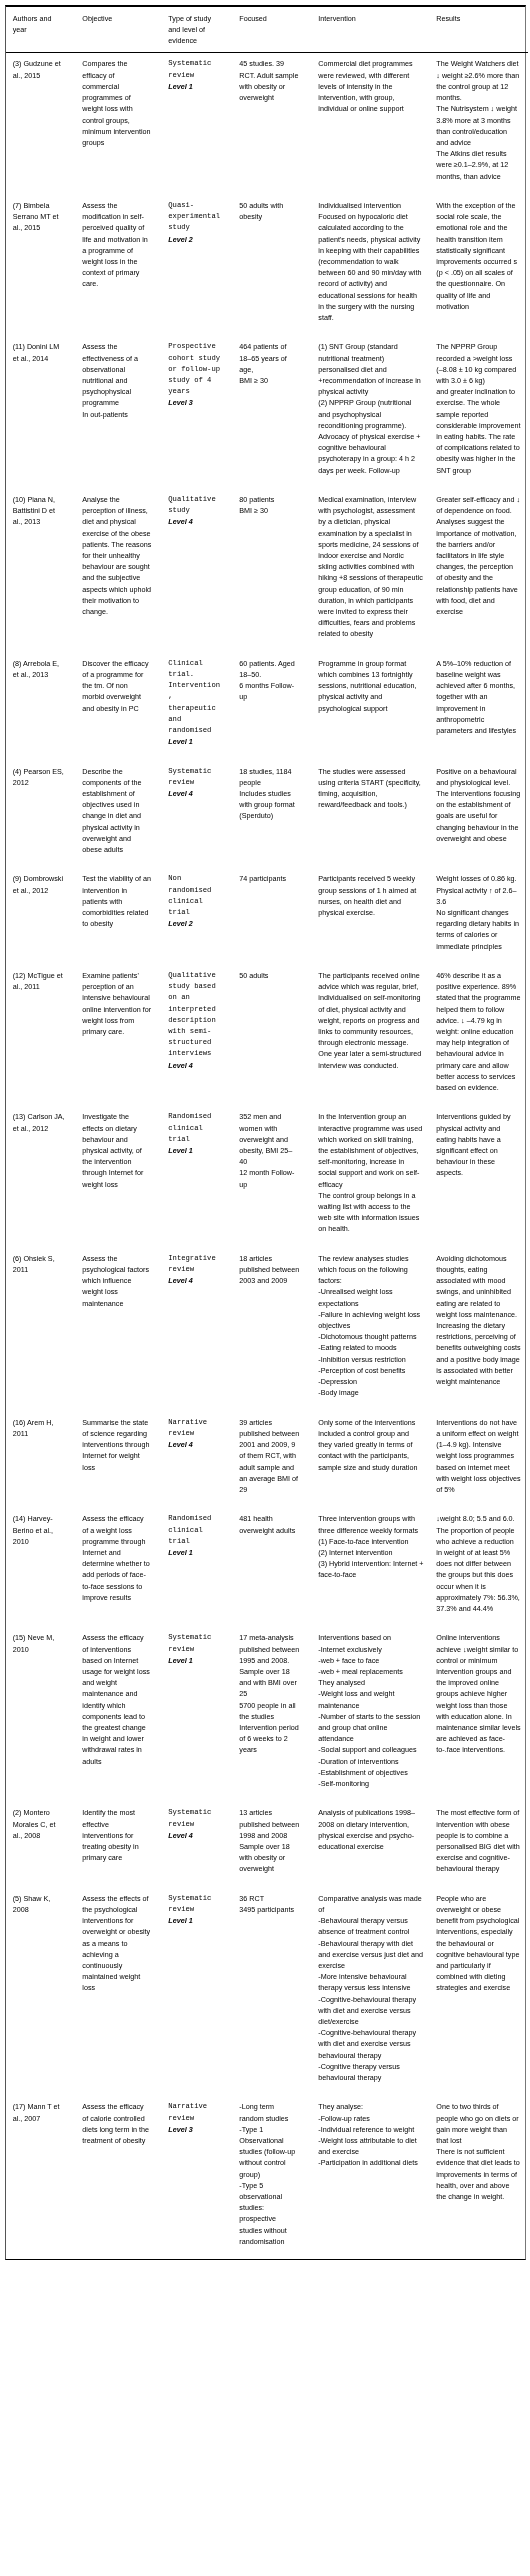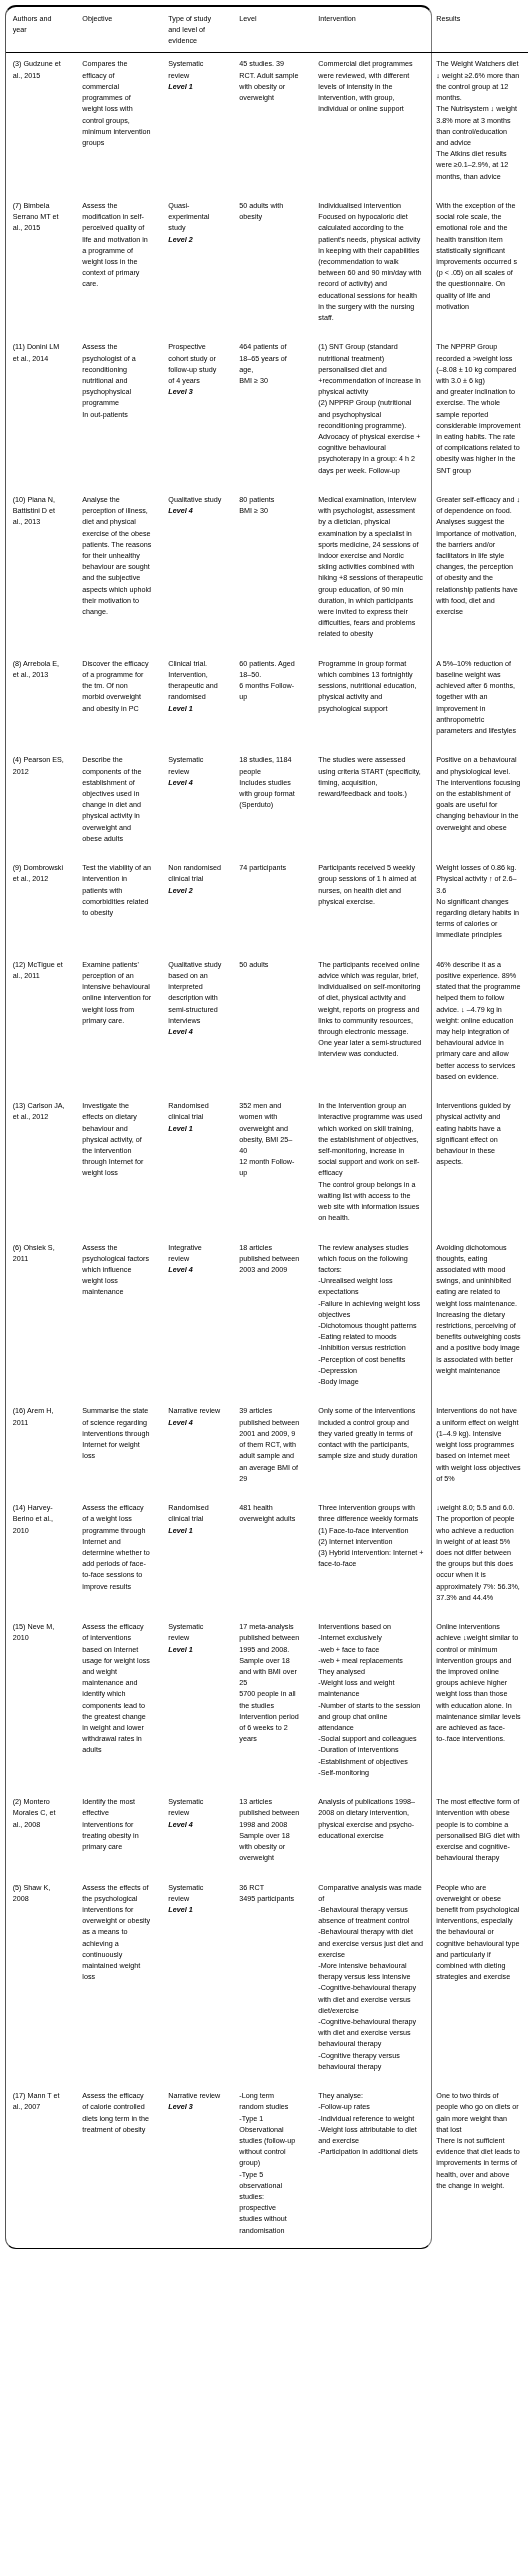--- a/index.html
+++ b/index.html
@@ -8,28 +8,27 @@
     background: #ffffff;
     color: #000000;
     font-family: "Liberation Sans", sans-serif;
   }
   body {
     width: 530px;
     padding-top: 4.8px;
   }
   .table-frame {
     margin-left: 5.3px;
-    width: 427px;
+    width: 521px;
     border-top: 2.1px solid #000;
     border-bottom: 1.1px solid #000;
     border-left: 0.5px solid #555;
     border-right: 0.5px solid #777;
     box-sizing: border-box;
     background: #fff;
-    border-radius: 11px;
   }
   table.review-table {
     width: 100%;
     border-collapse: collapse;
     table-layout: fixed;
     font-size: 7.2px;
     line-height: 11.2px;
   }
   table.review-table td {
     vertical-align: top;
@@ -46,42 +45,42 @@
 
   thead td {
     padding-top: 5.9px;
     padding-bottom: 5.3px;
     border-bottom: 1.1px solid #000;
   }
   tbody td {
     padding-top: 5.9px;
     padding-bottom: 12.3px;
   }
-  .study-type { display: block; white-space: pre-line; }
+  .study-type { display: block; white-space: pre-line; font-family: Liberation Mono, monospace; }
   .evidence-level { display: block; font-style: italic; font-weight: bold; }
 </style>
 </head>
 <body>
 
 <div class="table-frame">
   <table class="review-table">
     <colgroup>
       <col style="width:75px">
         <col style="width:86px">
         <col style="width:71px">
       <col style="width:79px">
         <col style="width:118px">
         <col style="width:93px">
     </colgroup>
     <thead>
       <tr>
         <td class="c1">Authors and year</td>
         <td class="c2">Objective</td>
         <td class="c3">Type of study and level of evidence</td>
-        <td class="c4">Level</td>
+        <td class="c4">Focused</td>
         <td class="c5">Intervention</td>
         <td class="c6">Results</td>
       </tr>
     </thead>
     <tbody>
 
       <tr>
         <td class="c1">(3) Gudzune et al., 2015</td>
         <td class="c2">Compares the efficacy of commercial programmes of weight loss with control groups, minimum intervention groups</td>
         <td class="c3"><span class="study-type">Systematic review</span><span class="evidence-level">Level 1</span></td>
@@ -98,21 +97,21 @@
         <td class="c3"><span class="study-type">Quasi-experimental study</span><span class="evidence-level">Level 2</span></td>
         <td class="c4">50 adults with obesity</td>
         <td class="c5">Individualised intervention
 Focused on hypocaloric diet calculated according to the patient's needs, physical activity in keeping with their capabilities (recommendation to walk between 60 and 90 min/day with record of activity) and educational sessions for health in the surgery with the nursing staff.</td>
         <td class="c6">With the exception of the social role scale, the emotional role and the health transition item statistically significant improvements occurred s
 (p &lt; .05) on all scales of the questionnaire. On quality of life and motivation</td>
       </tr>
 
       <tr>
         <td class="c1">(11) Donini LM et al., 2014</td>
-        <td class="c2">Assess the psychologist of a reconditioning nutritional and psychophysical programme
+        <td class="c2">Assess the effectiveness of a observational nutritional and psychophysical programme
 In out-patients</td>
         <td class="c3"><span class="study-type">Prospective cohort study or follow-up study of 4 years</span><span class="evidence-level">Level 3</span></td>
         <td class="c4">464 patients of 18–65 years of age,
 BMI ≥ 30</td>
         <td class="c5">(1) SNT Group (standard nutritional treatment) personalised diet and +recommendation of increase in physical activity
 (2) NPPRP Group (nutritional and psychophysical reconditioning programme). Advocacy of physical exercise + cognitive behavioural psychoterapy in a group: 4 h 2 days per week. Follow-up</td>
         <td class="c6">The NPPRP Group recorded a &gt;weight loss
 (–8.08 ± 10 kg compared with 3.0 ± 6 kg)
 and greater inclination to exercise. The whole sample reported considerable improvement in eating habits. The rate of complications related to obesity was higher in the SNT group</td>
       </tr>

